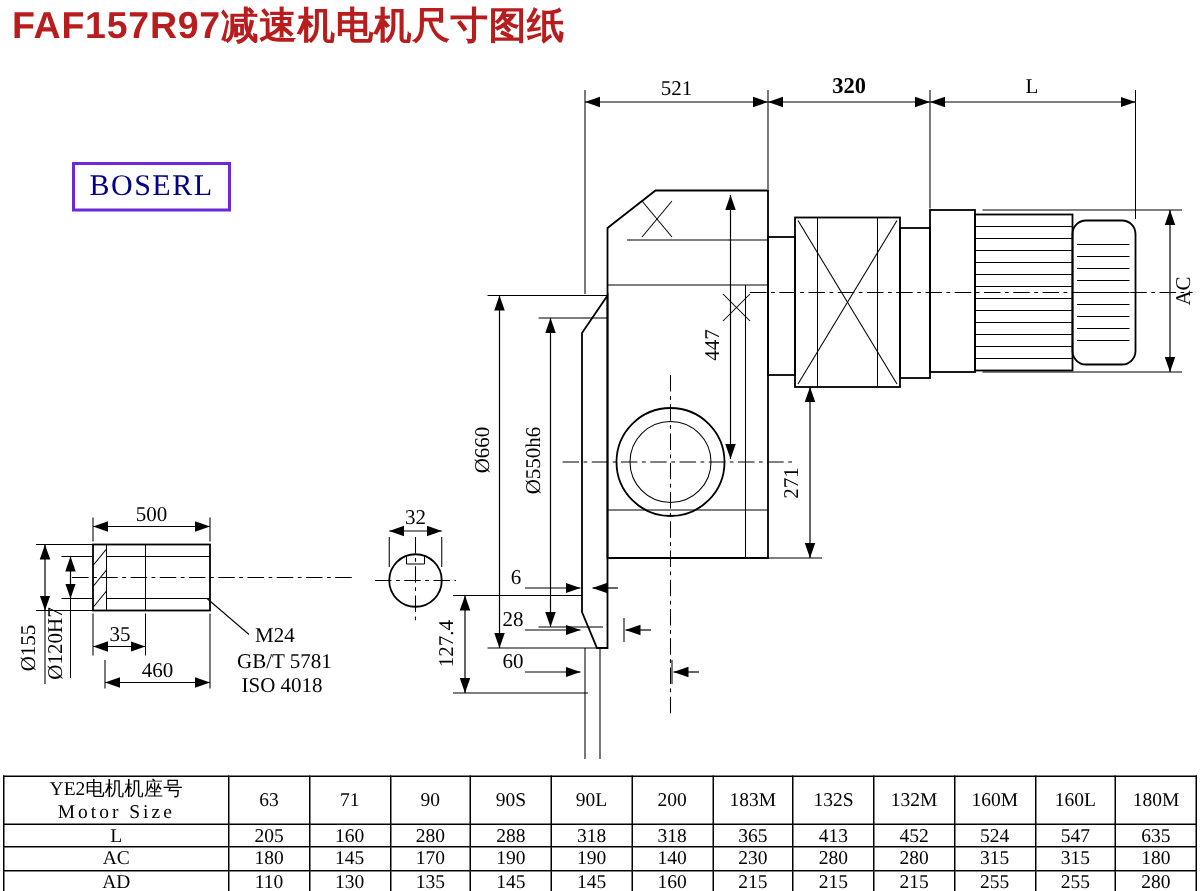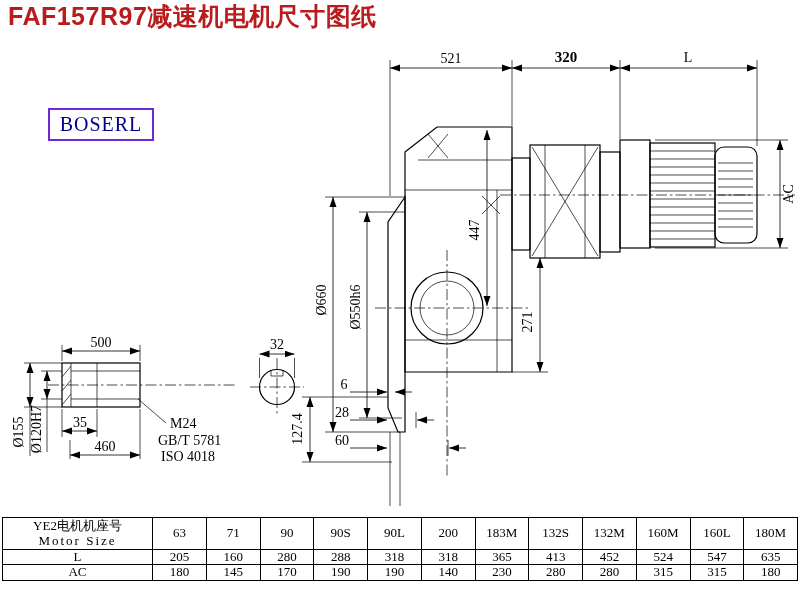--- a/index.html
+++ b/index.html
@@ -240,14 +240,29 @@
     <td>190</td>
     <td>190</td>
     <td>140</td>
     <td>230</td>
     <td>280</td>
     <td>280</td>
     <td>315</td>
     <td>315</td>
     <td>180</td>
   </tr>
+  <tr class="data">
+    <td>AD</td>
+    <td>110</td>
+    <td>130</td>
+    <td>135</td>
+    <td>145</td>
+    <td>145</td>
+    <td>160</td>
+    <td>215</td>
+    <td>215</td>
+    <td>215</td>
+    <td>255</td>
+    <td>255</td>
+    <td>280</td>
+  </tr>
 </tbody>
   </table>
 
 </body></html>

